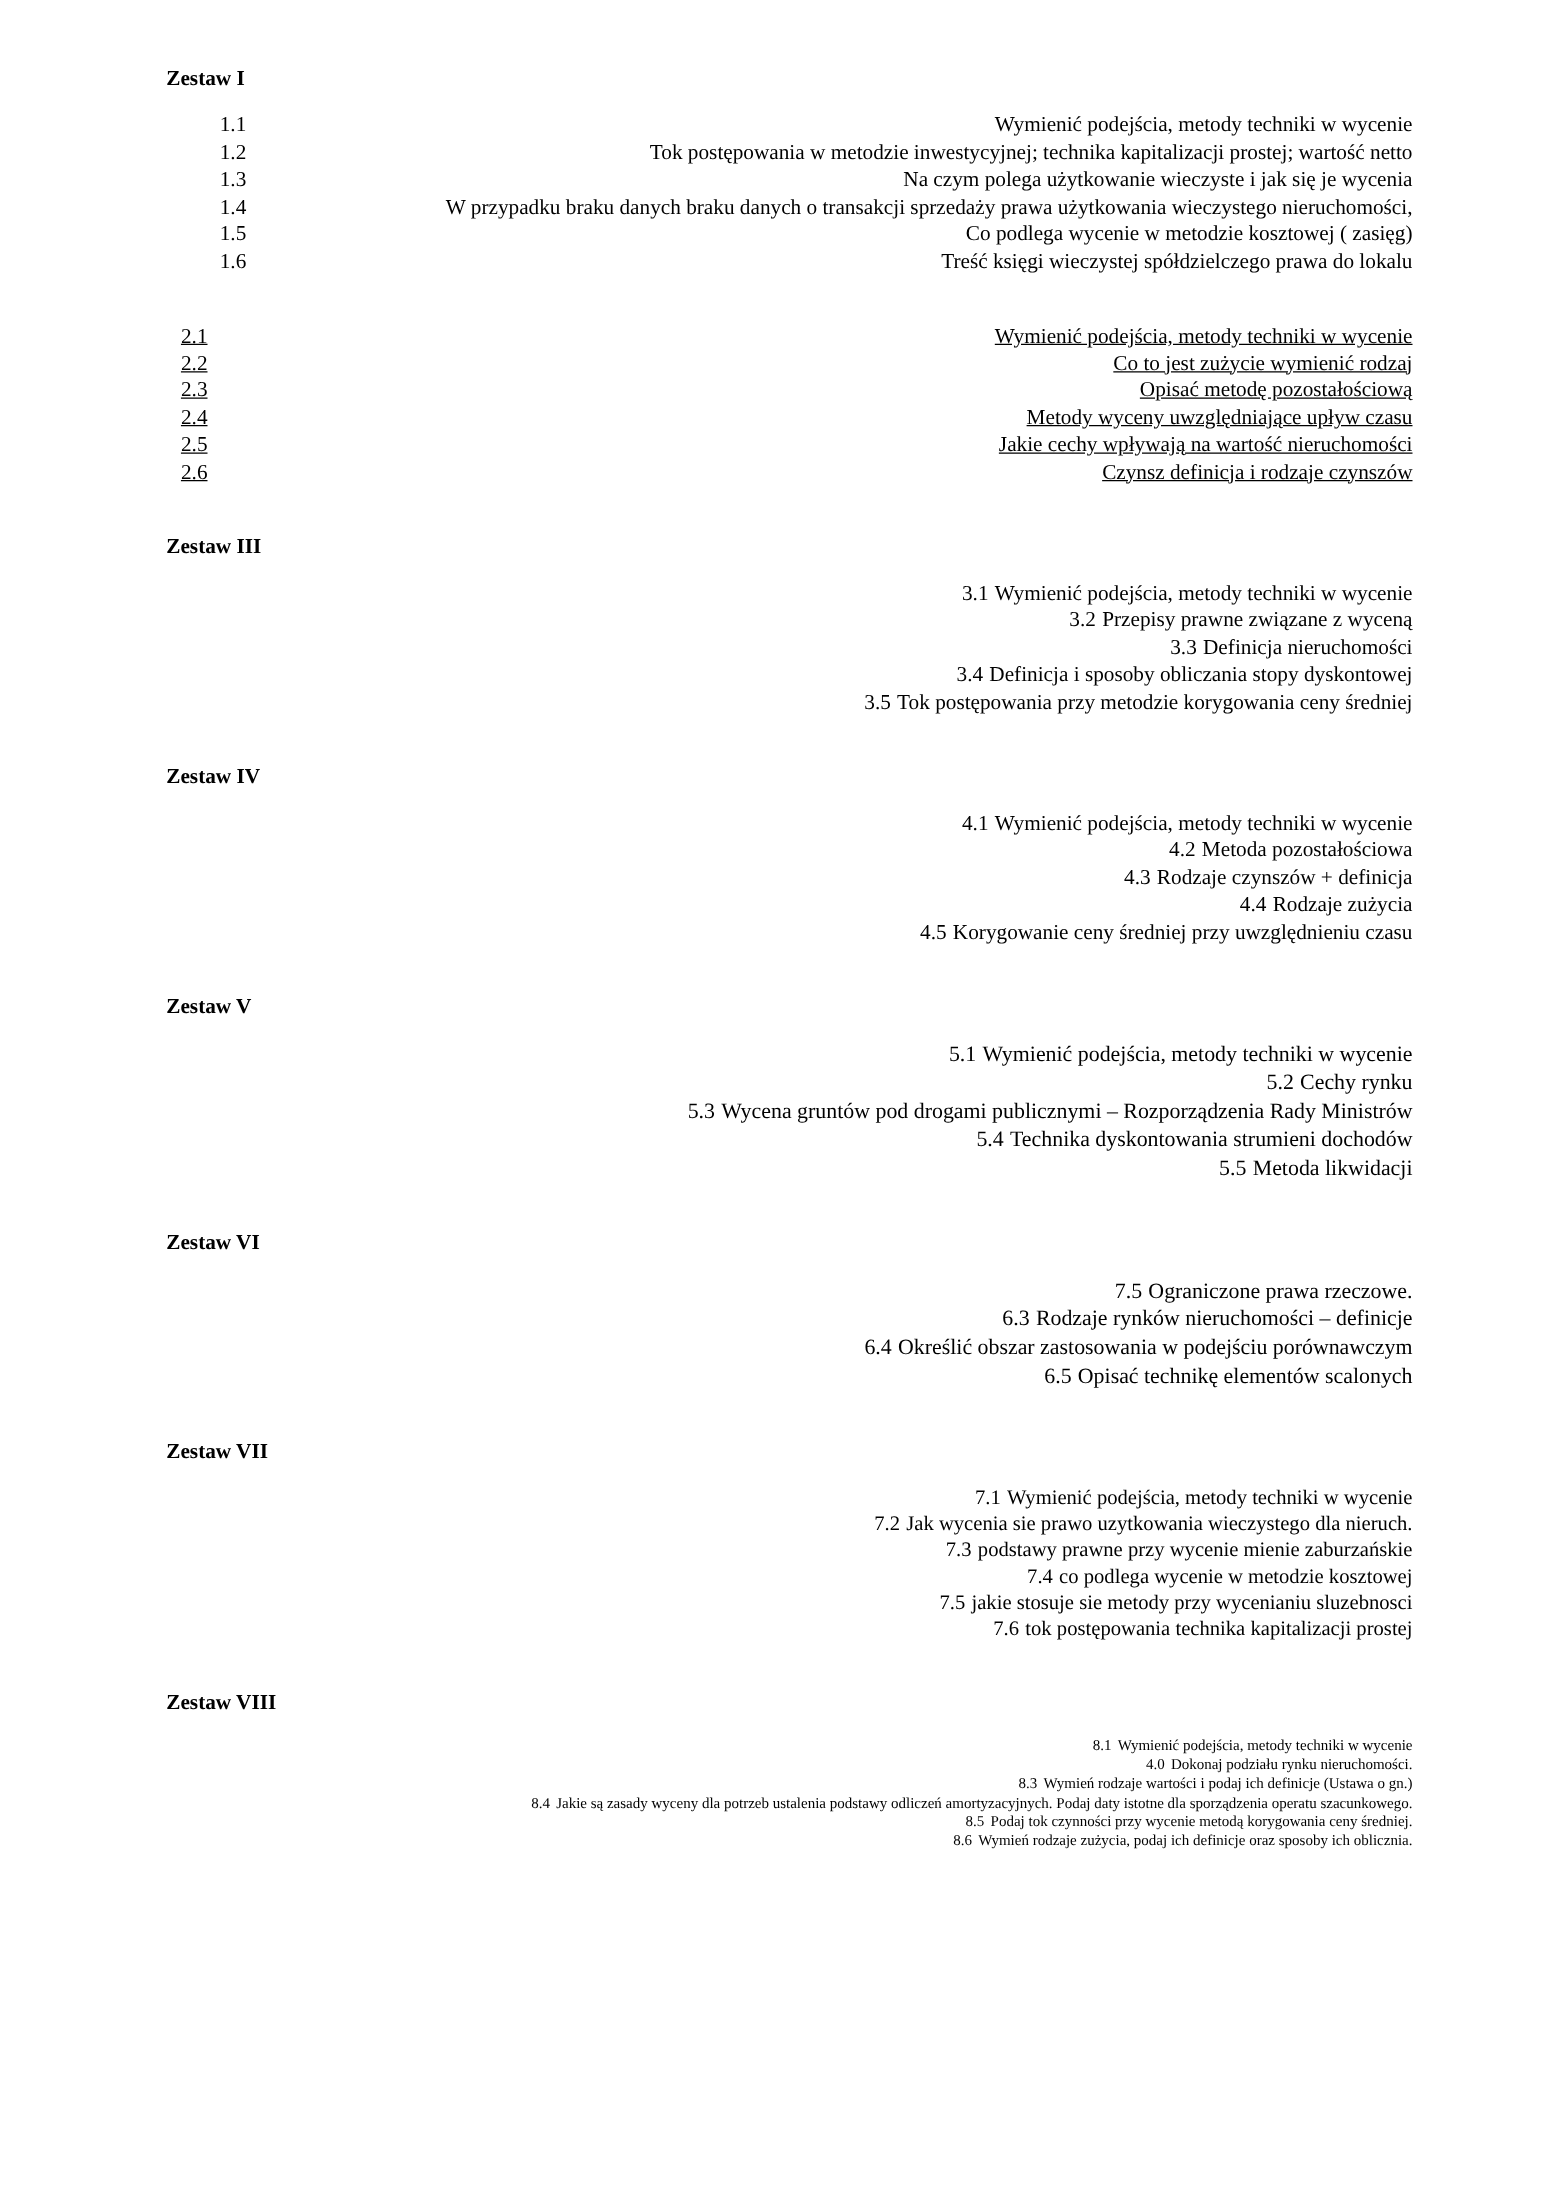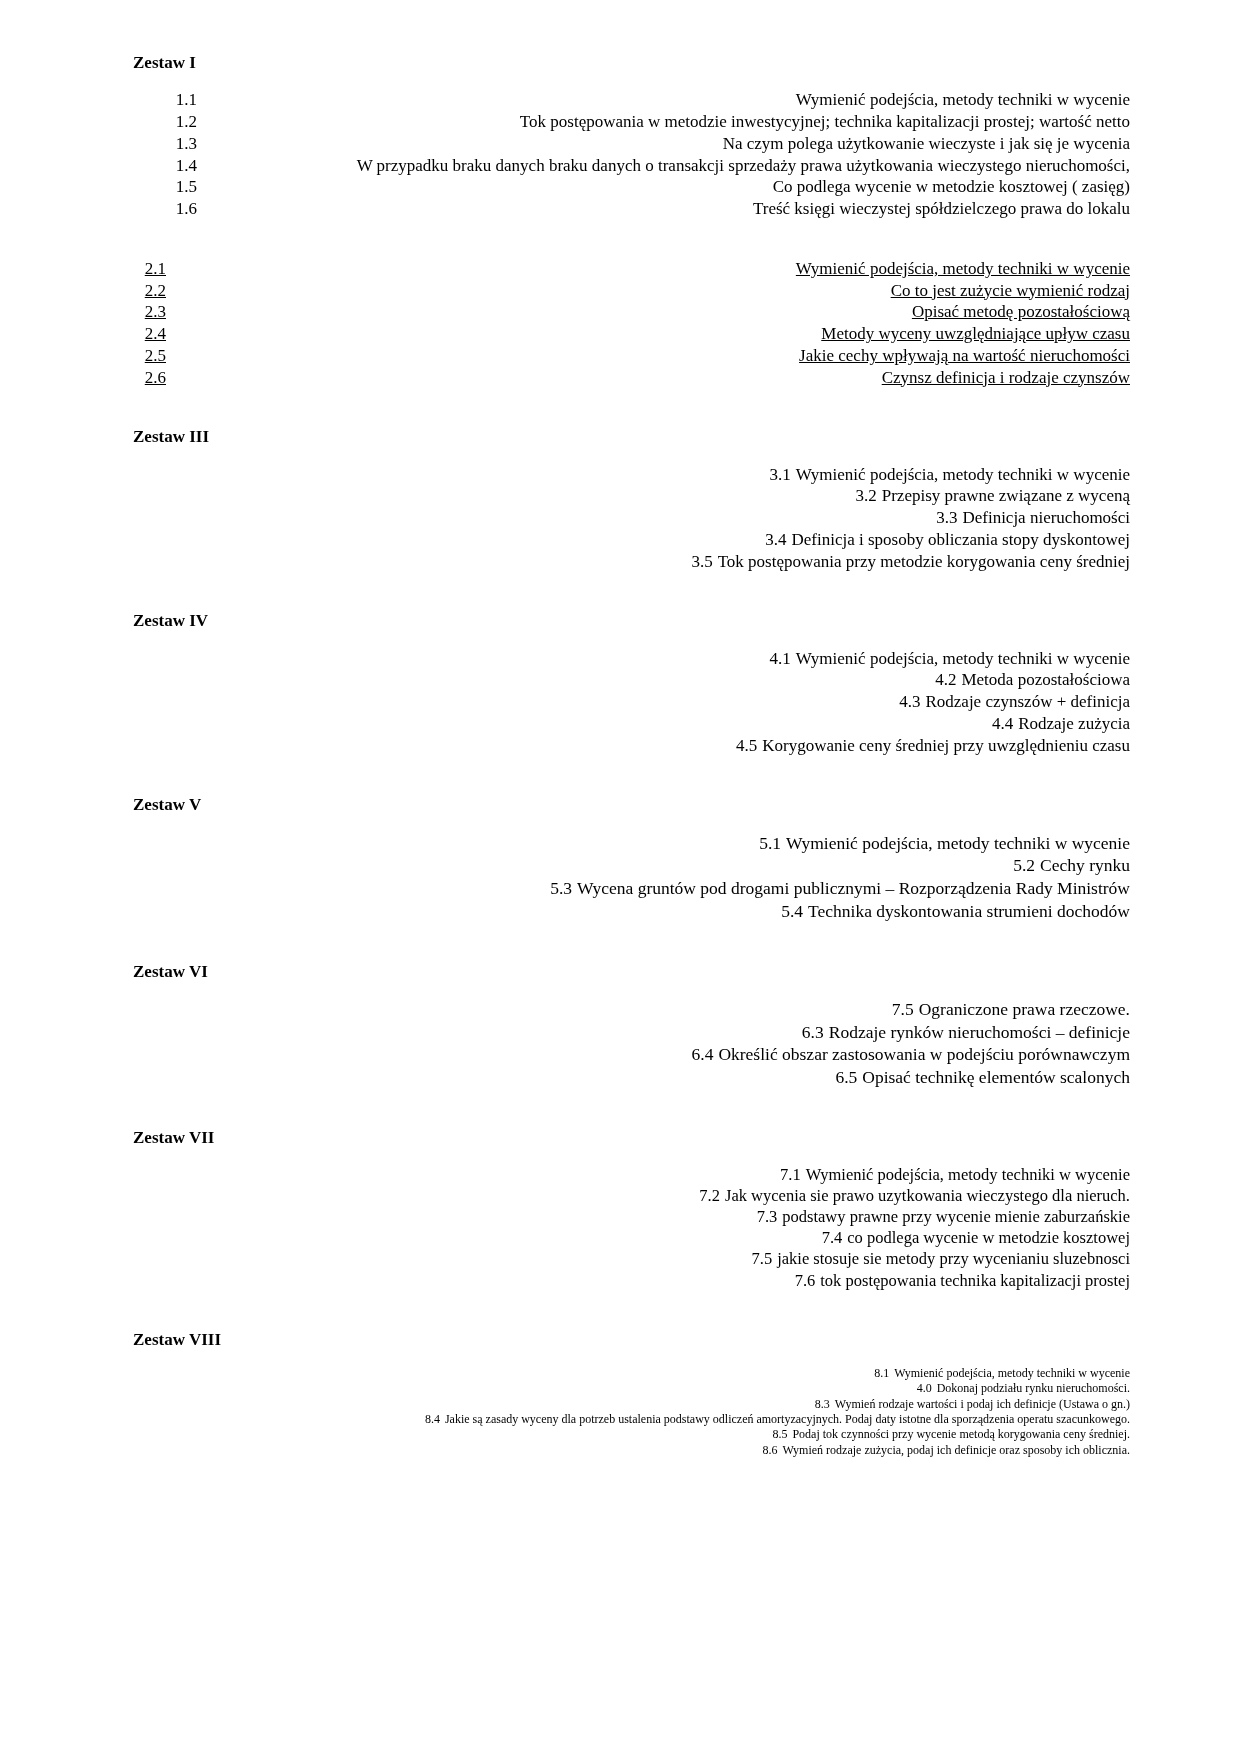--- a/index.html
+++ b/index.html
@@ -154,20 +154,21 @@
           <p class="q-item"><span class="q-num">4.5</span><span class="q-text">Korygowanie ceny średniej przy uwzględnieniu czasu</span></p>
         </div>
       </section>
       <section class="qset qset-inline">
         <h2 class="qset-title">Zestaw V</h2>
         <div class="qset-items">
           <p class="q-item"><span class="q-num">5.1</span><span class="q-text">Wymienić podejścia, metody techniki w wycenie</span></p>
           <p class="q-item"><span class="q-num">5.2</span><span class="q-text">Cechy rynku</span></p>
           <p class="q-item"><span class="q-num">5.3</span><span class="q-text">Wycena gruntów pod drogami publicznymi – Rozporządzenia Rady Ministrów</span></p>
           <p class="q-item"><span class="q-num">5.4</span><span class="q-text">Technika dyskontowania strumieni dochodów</span></p>
+          <p class="q-item"><span class="q-num">5.5</span><span class="q-text">Metoda likwidacji</span></p>
         </div>
       </section>
       <section class="qset qset-inline">
         <h2 class="qset-title">Zestaw VI</h2>
         <div class="qset-items">
           <p class="q-item"><span class="q-num">7.5</span><span class="q-text">Ograniczone prawa rzeczowe.</span></p>
           <p class="q-item"><span class="q-num">6.3</span><span class="q-text">Rodzaje rynków nieruchomości – definicje</span></p>
           <p class="q-item"><span class="q-num">6.4</span><span class="q-text">Określić obszar zastosowania w podejściu porównawczym</span></p>
           <p class="q-item"><span class="q-num">6.5</span><span class="q-text">Opisać technikę elementów scalonych</span></p>
         </div>

